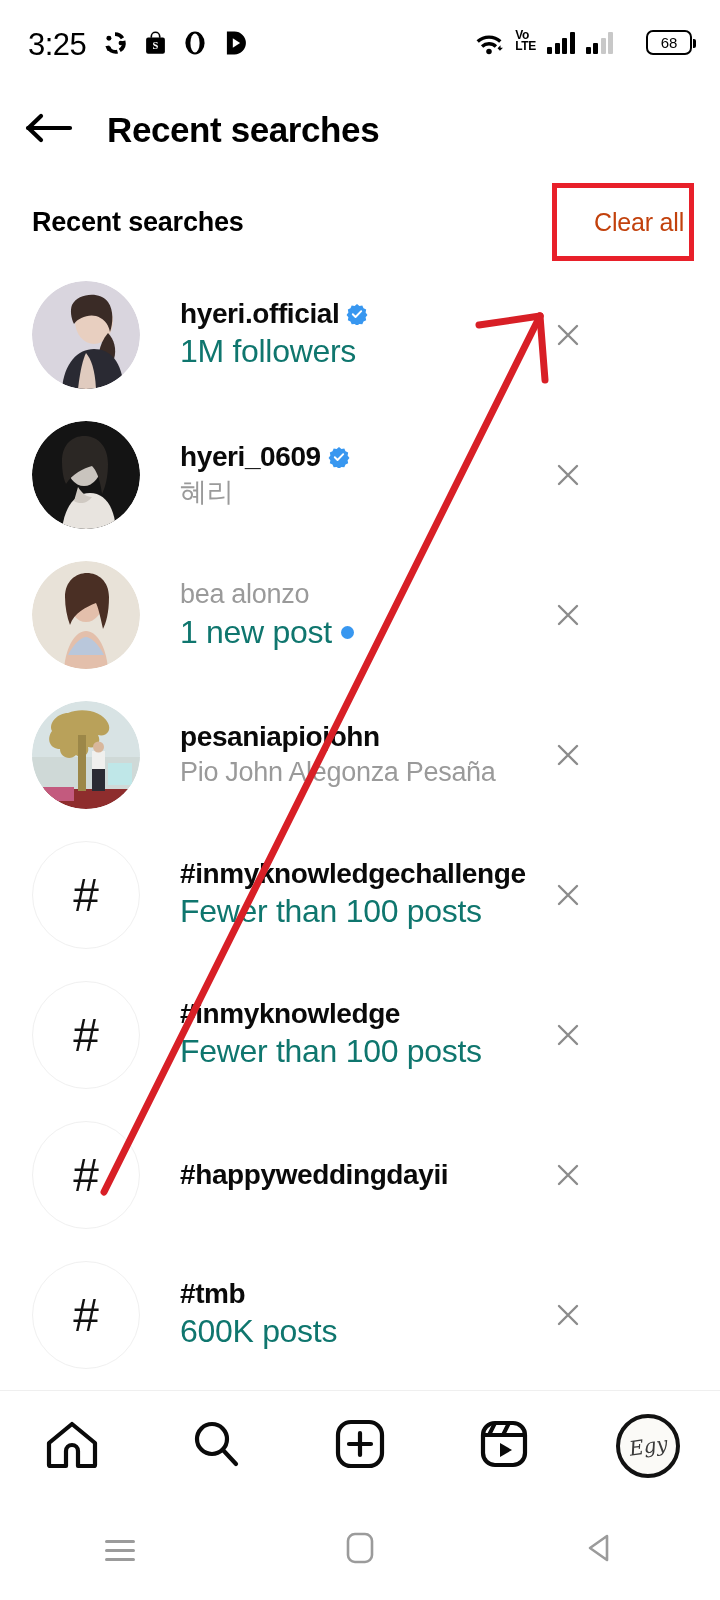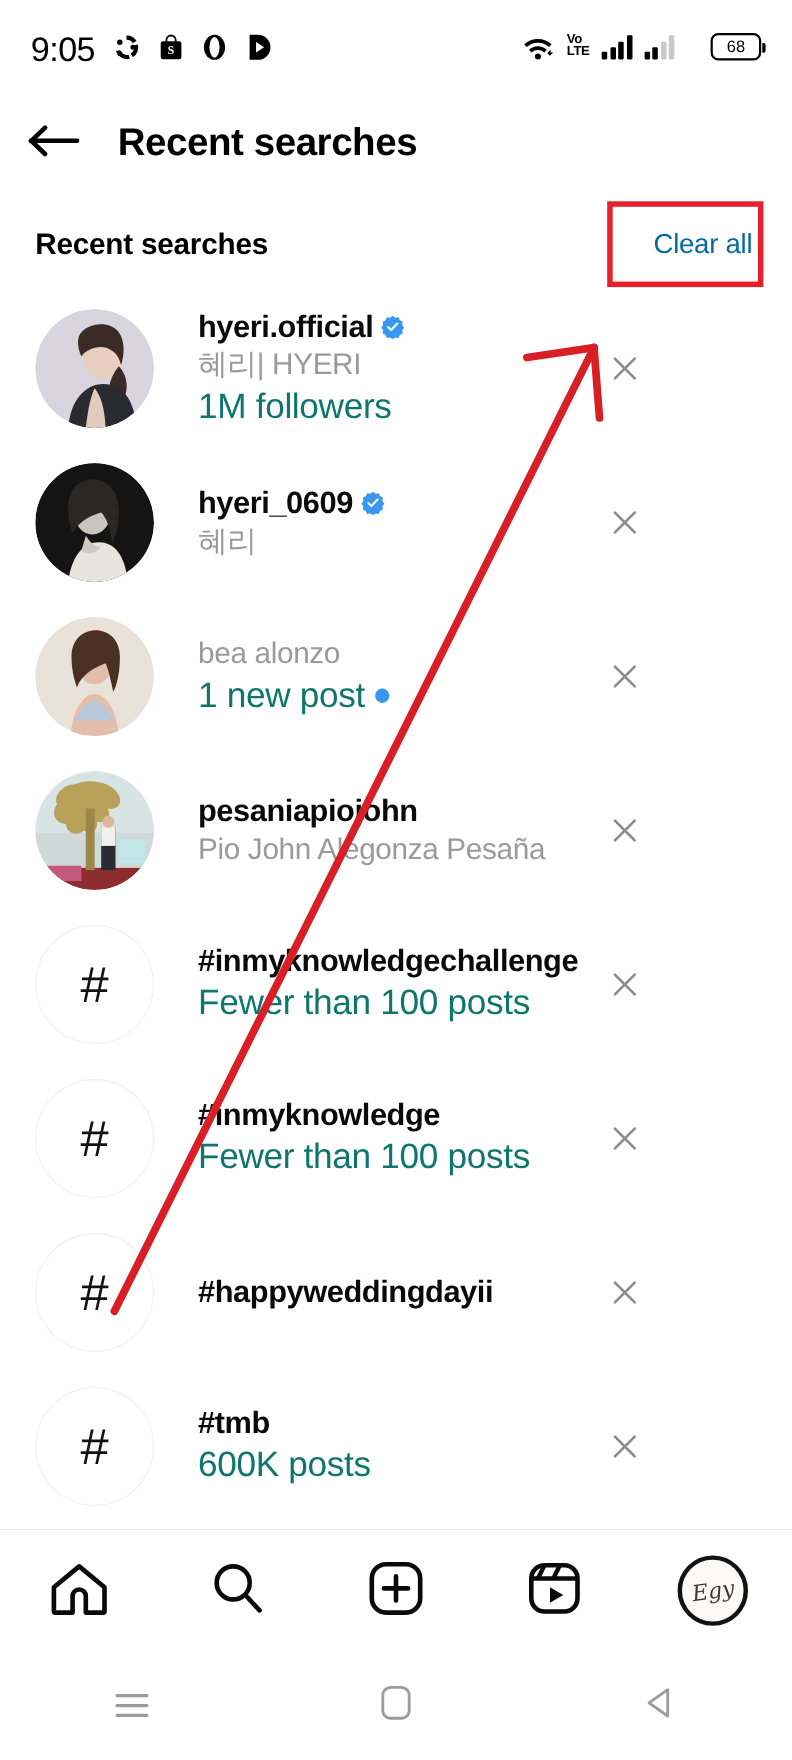--- a/index.html
+++ b/index.html
@@ -125,21 +125,21 @@
     padding: 0 32px;
     box-sizing: border-box;
   }
   .section-title {
     font-size: 27px;
     font-weight: bold;
     letter-spacing: -0.2px;
   }
   .clear-all {
     font-size: 25px;
-    color: #0369a1;
+    color: #c2410c;
     letter-spacing: -0.2px;
     padding-right: 4px;
   }
 
   
   .annot-box {
     position: absolute;
     left: 552px;
     top: 183px;
     width: 142px;
@@ -313,21 +313,21 @@
     width: 720px;
     height: 1600px;
     pointer-events: none;
   }
 </style>
 </head>
 <body>
 
 <div class="statusbar">
   <div class="sb-left">
-    <span class="sb-time">9:05</span>
+    <span class="sb-time">3:25</span>
 
     <span>
       <svg width="26" height="26" viewBox="0 0 24 24">
         <path d="M12 2a10 10 0 0 1 8.4 4.6l-3 1.9A6.4 6.4 0 0 0 12 5.6z" fill="#000"></path>
         <path d="M21.6 9.6a10 10 0 0 1-4.3 10.8l-1.8-3.1a6.4 6.4 0 0 0 2.7-6.9z" fill="#000"></path>
         <path d="M14.8 21.7A10 10 0 0 1 3.1 15l3.5-.6a6.4 6.4 0 0 0 7.2 3.9z" fill="#000"></path>
         <circle cx="12" cy="12" r="3.1" fill="#fff"></circle>
         <circle cx="6.4" cy="7.7" r="2.3" fill="#000"></circle>
         <circle cx="6.4" cy="17.2" r="2.1" fill="#000"></circle>
         <circle cx="17.4" cy="12" r="2.1" fill="#000"></circle>
@@ -433,21 +433,20 @@
     <div class="row-text">
       <div class="title-line">
         <span class="r-title">hyeri.official</span>
         <span class="verified">
           <svg width="22" height="22" viewBox="0 0 24 24">
             <path d="M12 1.2l2.6 2 3.2-.5 1.3 3 2.9 1.5-.6 3.2 2 2.6-2 2.6.6 3.2-2.9 1.5-1.3 3-3.2-.5-2.6 2-2.6-2-3.2.5-1.3-3-2.9-1.5.6-3.2-2-2.6 2-2.6-.6-3.2 2.9-1.5 1.3-3 3.2.5z" fill="#3897f0"></path>
             <path d="M7.4 12.3l3 3 6.2-6.4" stroke="#fff" stroke-width="2.1" fill="none" stroke-linecap="round" stroke-linejoin="round"></path>
           </svg>
         </span>
       </div>
-      <div class="r-sub">혜리| HYERI</div>
       <div class="r-meta">
         <span>1M followers</span>
       </div>
     </div>
     <div class="remove">
       <svg width="30" height="30" viewBox="0 0 30 30">
         <path d="M6 6l18 18M24 6L6 24" stroke="#8b8b8b" stroke-width="2.4" stroke-linecap="round"></path>
       </svg>
     </div>
   </div>

